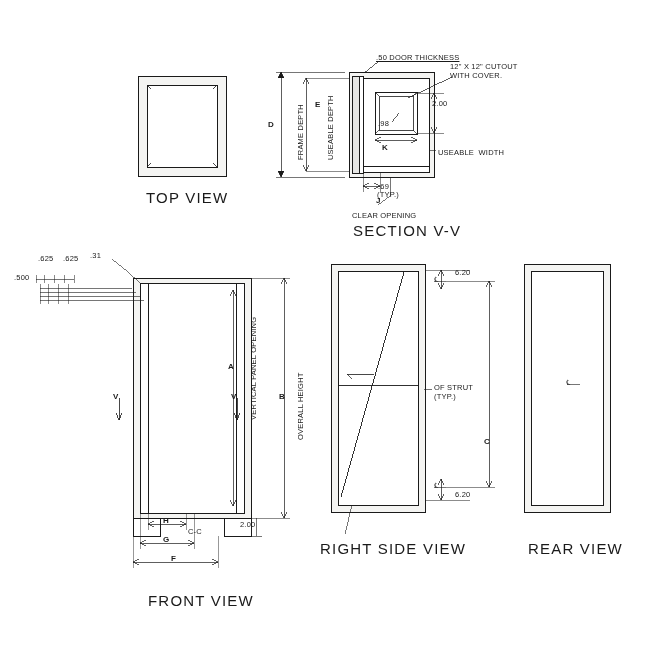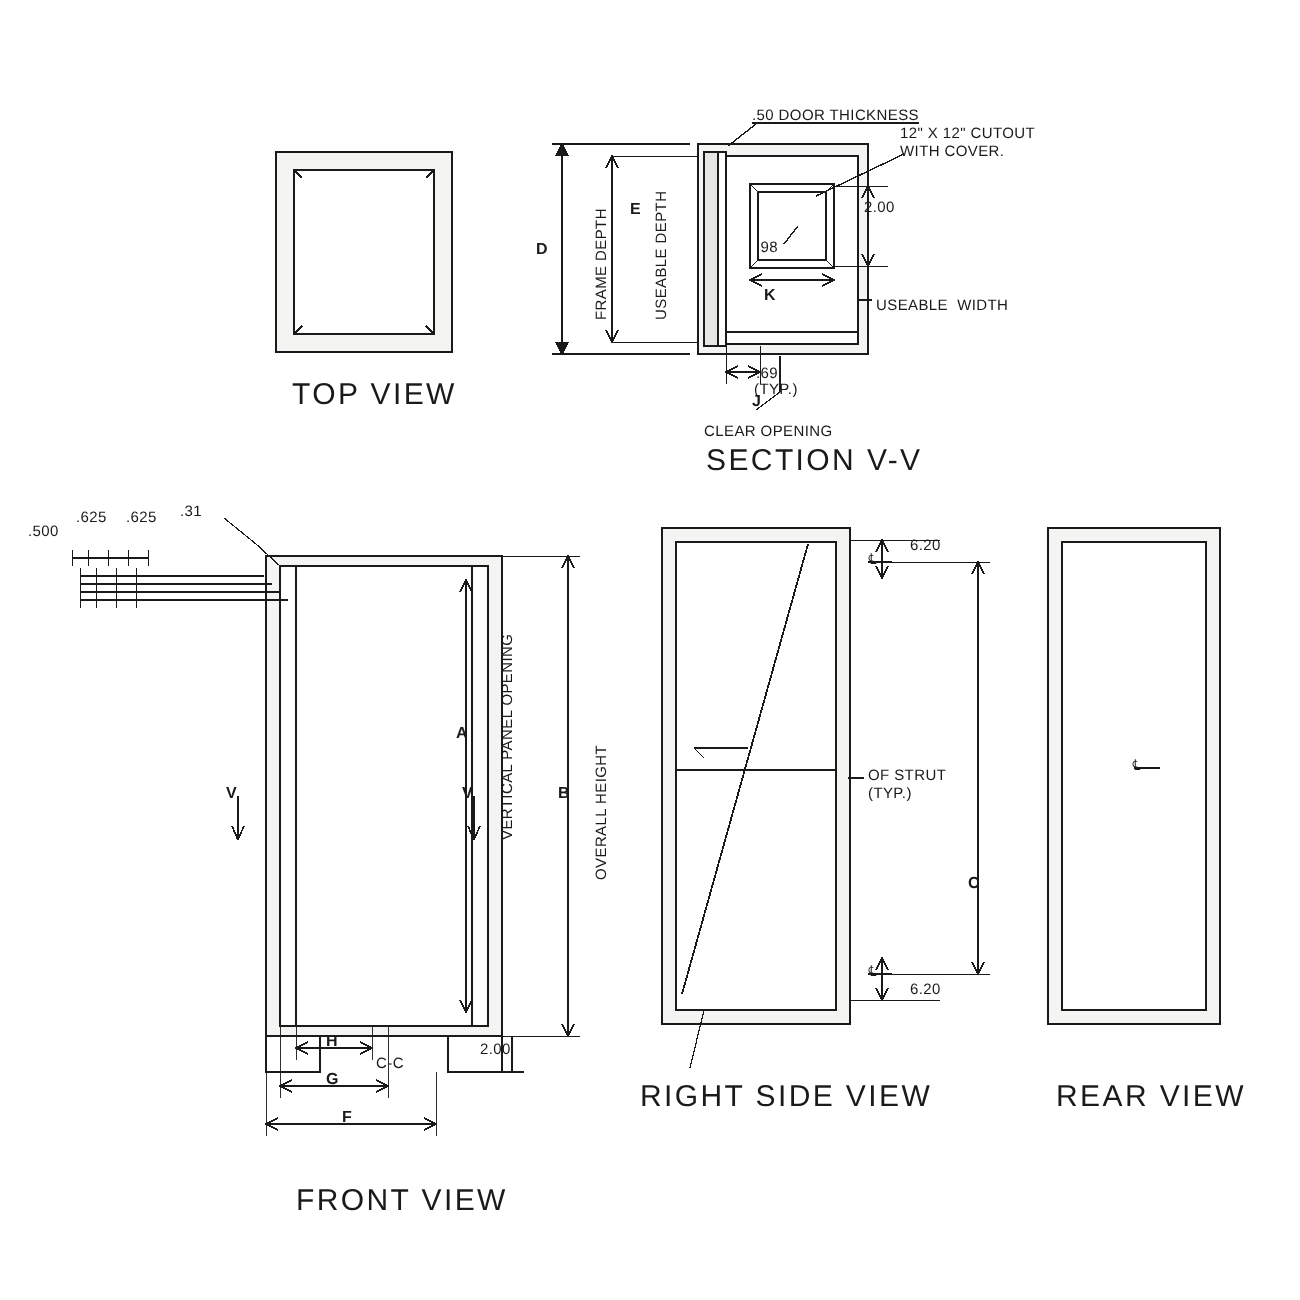--- a/index.html
+++ b/index.html
@@ -157,21 +157,21 @@
   <div class="dim" style="left:382px;top:143px;">K</div>
   <div class="dim" style="left:376px;top:196px;">J</div>
   <div class="lbl" style="left:432px;top:100px;">2.00</div>
   <div class="lbl" style="left:378px;top:120px;">.98</div>
   <div class="lbl" style="left:378px;top:183px;">.69</div>
   <div class="lbl" style="left:377px;top:191px;">(TYP.)</div>
 
   <div class="lbl vt" style="left:297px;top:160px;transform:rotate(-90deg);">FRAME DEPTH</div>
   <div class="lbl vt" style="left:327px;top:160px;transform:rotate(-90deg);">USEABLE DEPTH</div>
 
-  <div class="lbl" style="left:14px;top:262px;text-align:right;">.500</div>
+  <div class="lbl" style="left:14px;top:274px;text-align:right;">.500</div>
   <div class="lbl" style="left:38px;top:255px;">.625</div>
   <div class="lbl" style="left:63px;top:255px;">.625</div>
   <div class="lbl" style="left:90px;top:252px;">.31</div>
 
   <div class="dim" style="left:228px;top:362px;">A</div>
   <div class="dim" style="left:279px;top:392px;">B</div>
   <div class="lbl vt" style="left:250px;top:420px;transform:rotate(-90deg);">VERTICAL PANEL OPENING</div>
   <div class="lbl vt" style="left:297px;top:440px;transform:rotate(-90deg);">OVERALL HEIGHT</div>
   <div class="lbl" style="left:240px;top:521px;">2.00</div>
   <div class="dim" style="left:163px;top:516px;">H</div>

